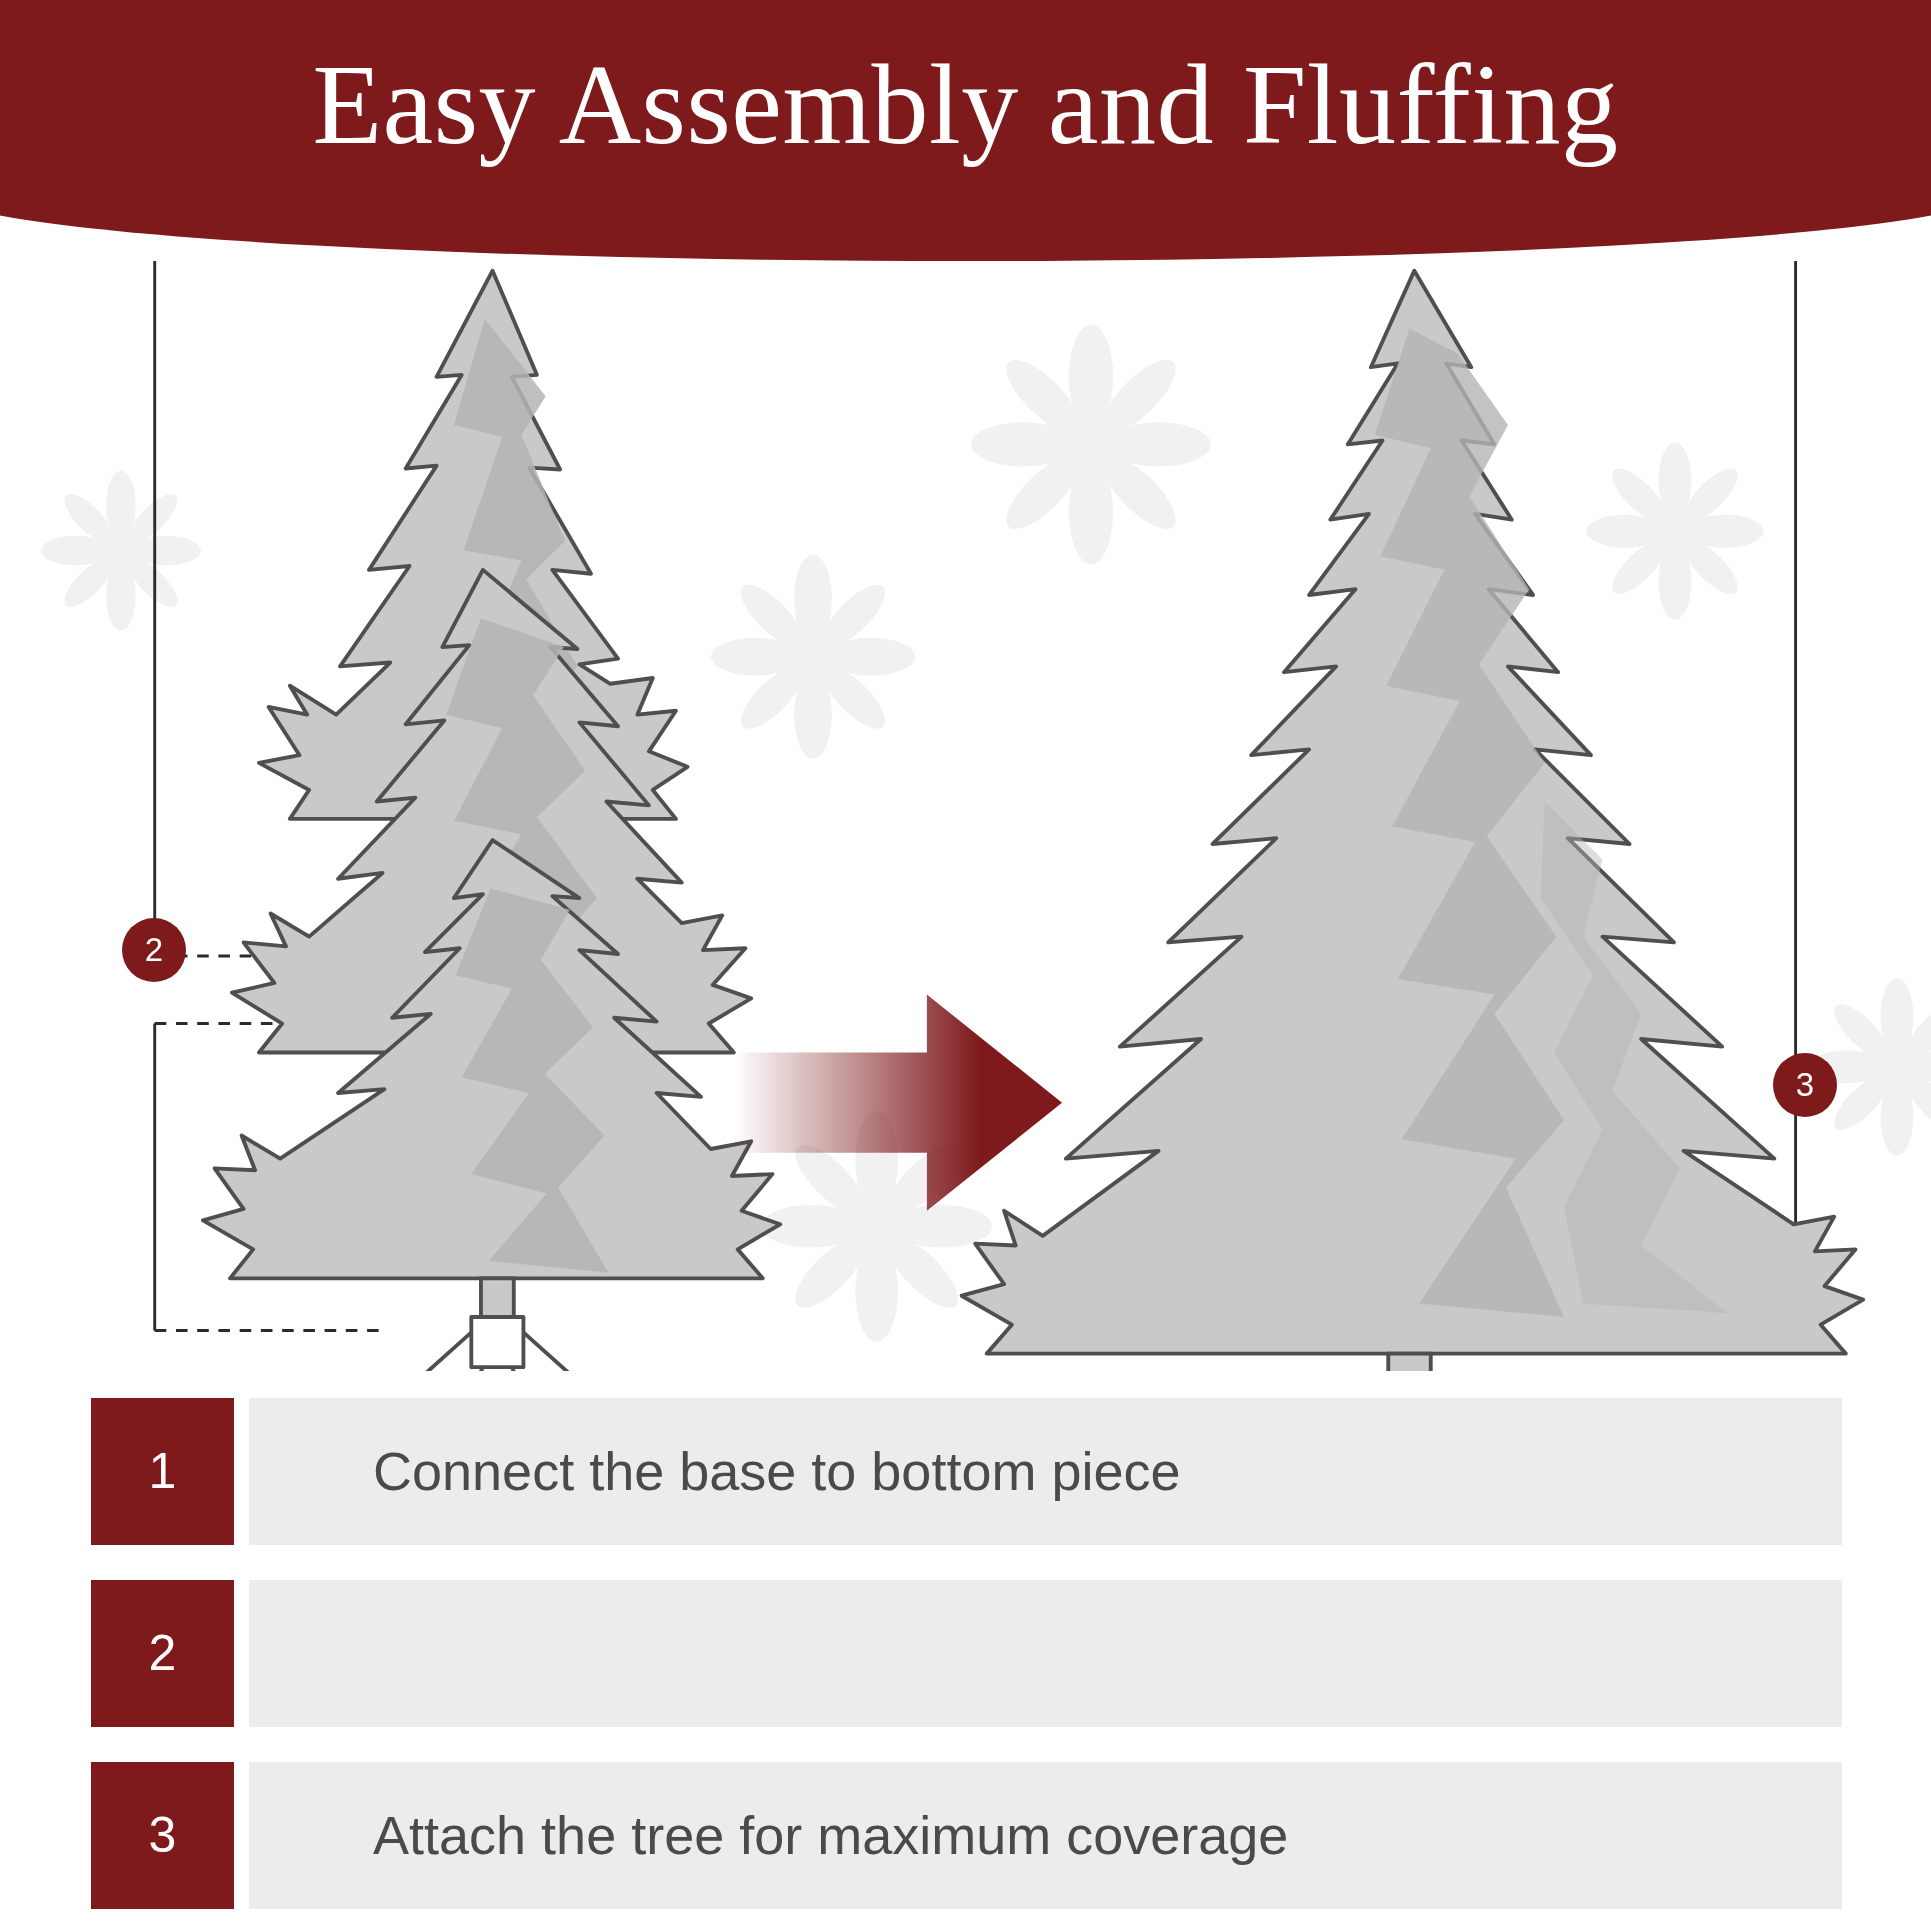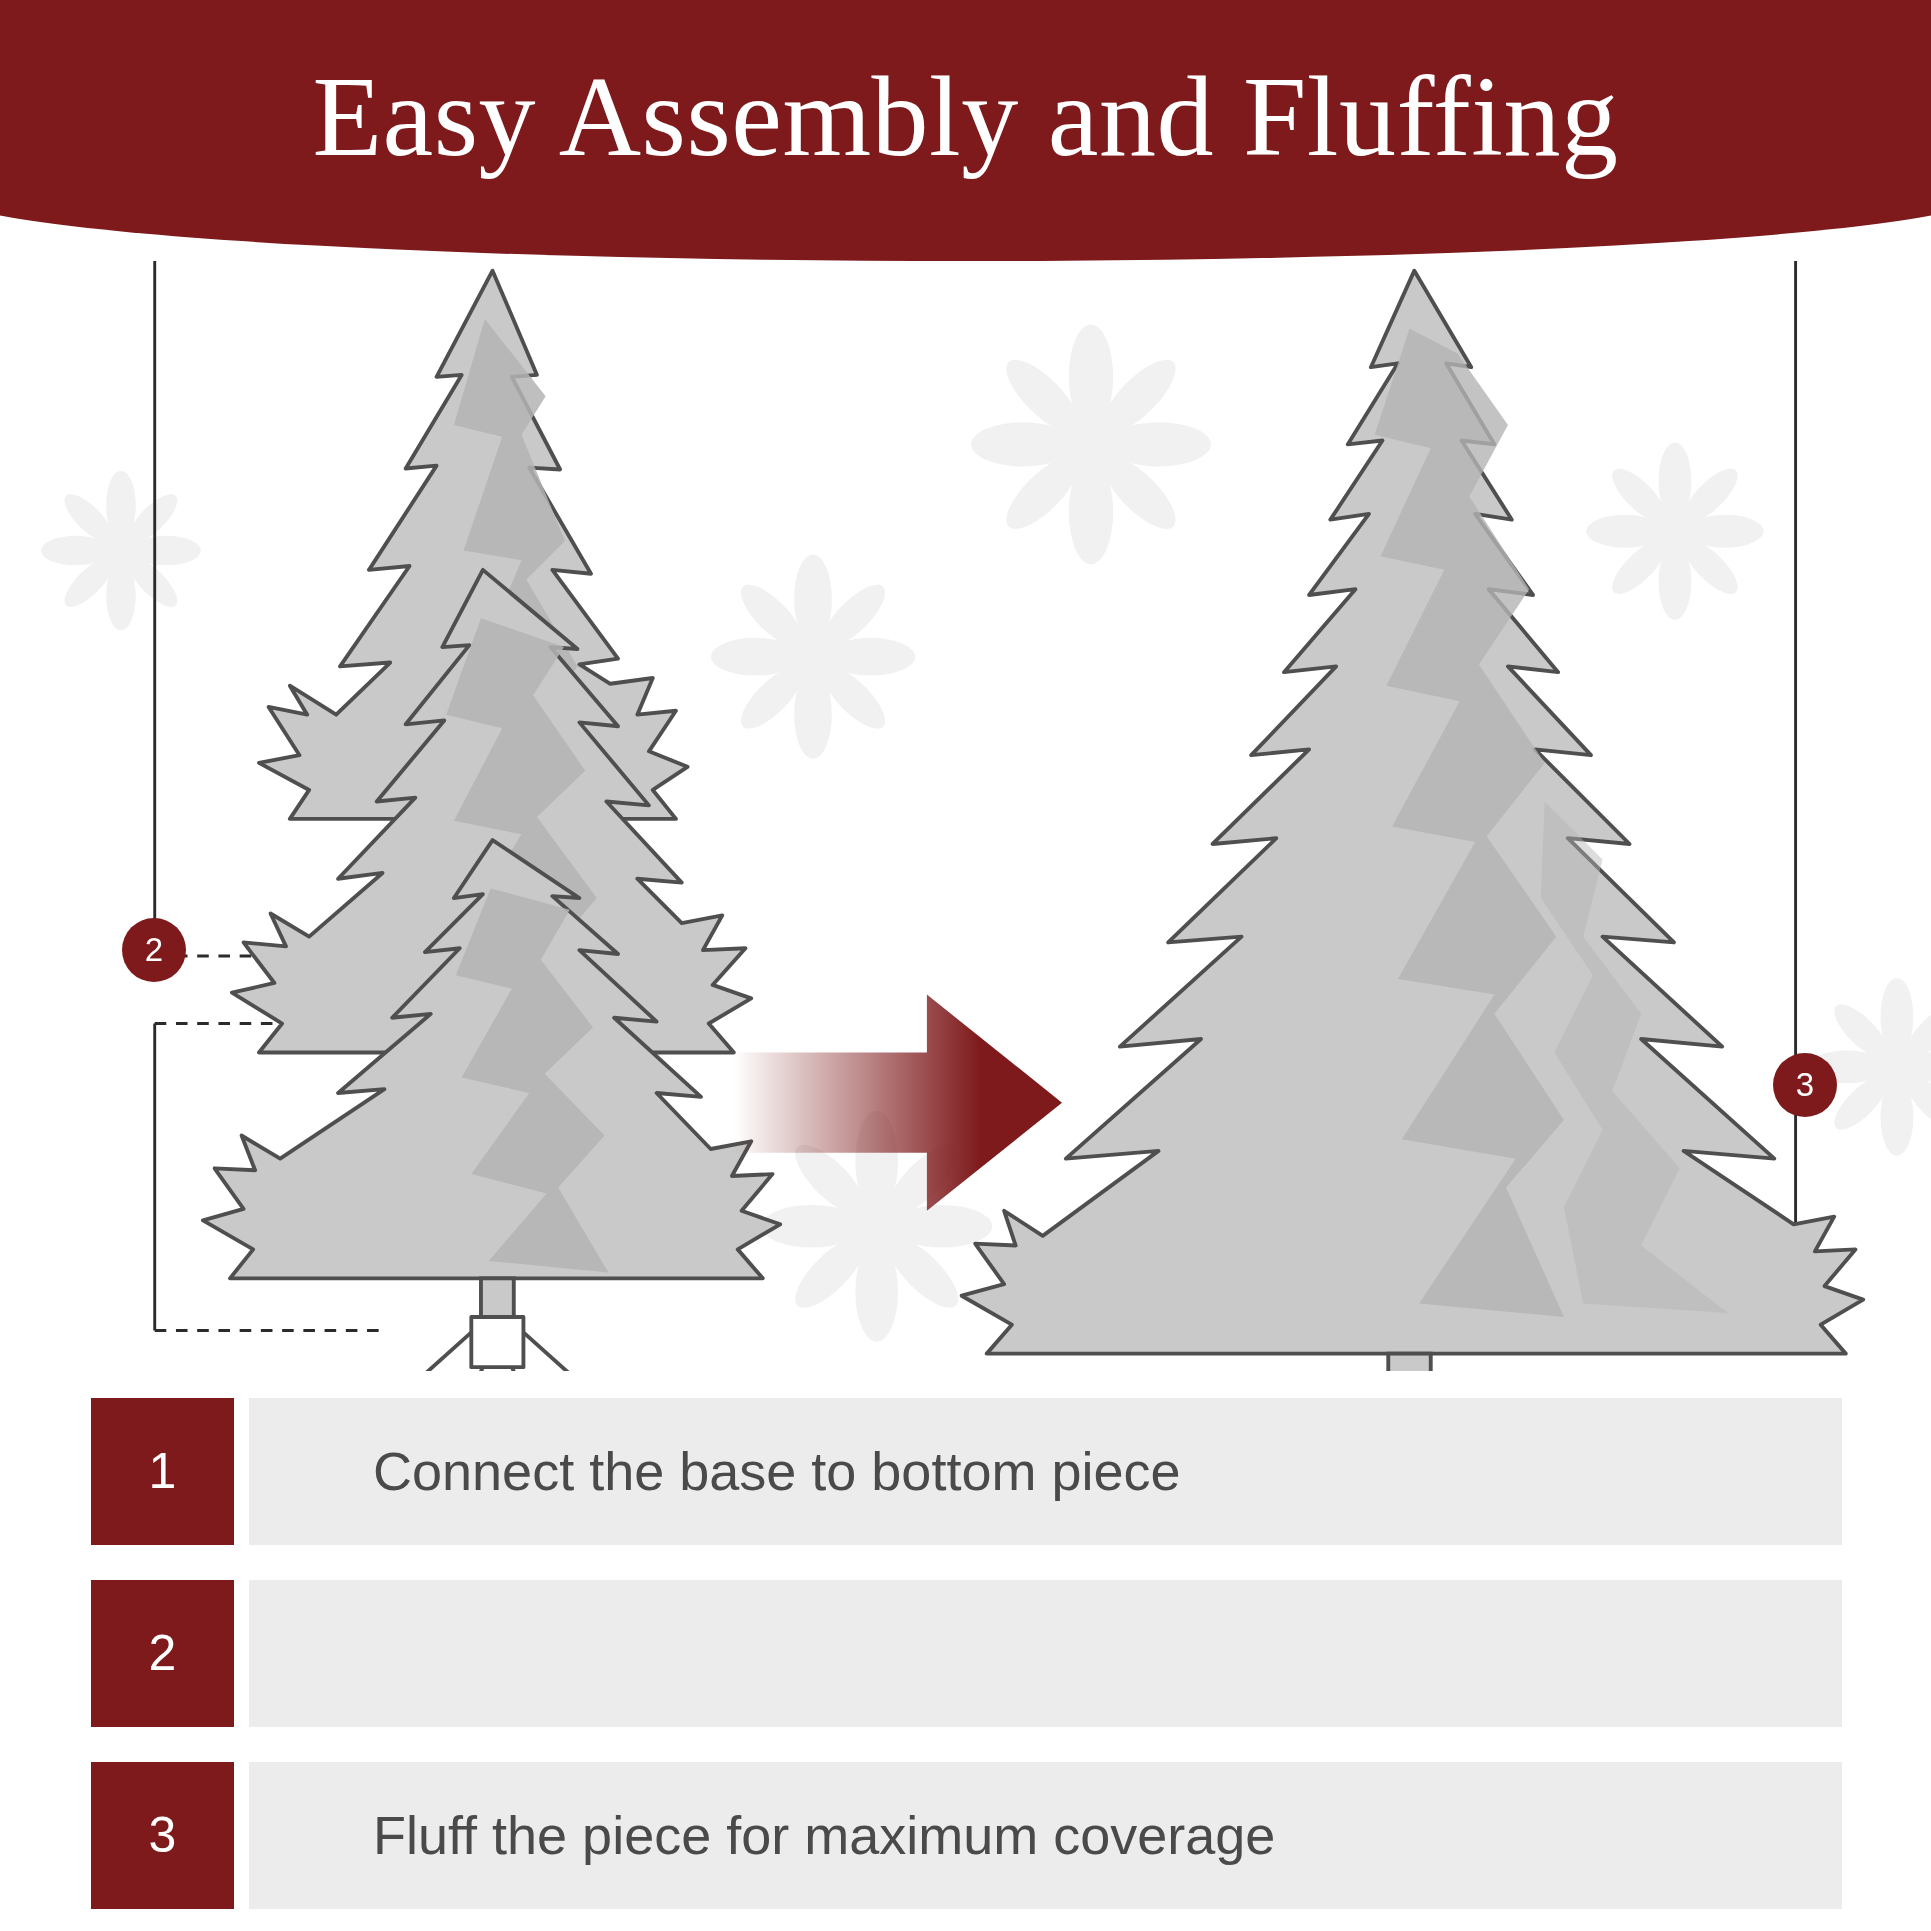--- a/index.html
+++ b/index.html
@@ -38,21 +38,20 @@
     top: 37px;
     left: 0;
     width: 1931px;
     text-align: center;
     color: #ffffff;
     font-family: "Liberation Serif", serif;
     font-size: 114px;
     line-height: 135px;
     font-weight: normal;
     letter-spacing: 0.5px;
-    margin-top: 12px;
   }
 
   
   .illustration {
     position: absolute;
     top: 261px;
     left: 0;
     width: 1931px;
     height: 1110px;
   }
@@ -327,17 +326,17 @@
   </div>
 
   <div class="step-row">
     <div class="step-num">2</div>
     <div class="step-text-bg"></div>
   </div>
 
   <div class="step-row">
     <div class="step-num">3</div>
     <div class="step-text-bg"></div>
-    <div class="step-text">Fluff the piece for maximum coverage</div>
+    <div class="step-text">Attach the tree for maximum coverage</div>
   </div>
 
 </div>
 
 
 </body></html>

